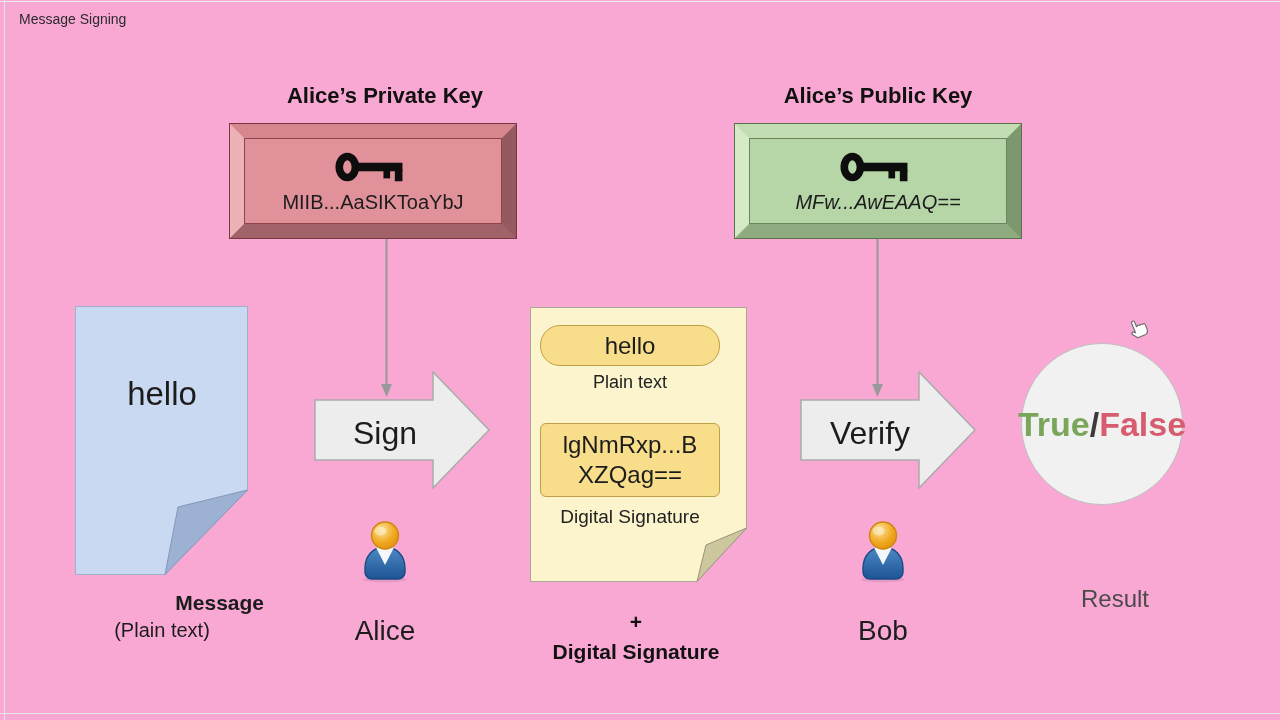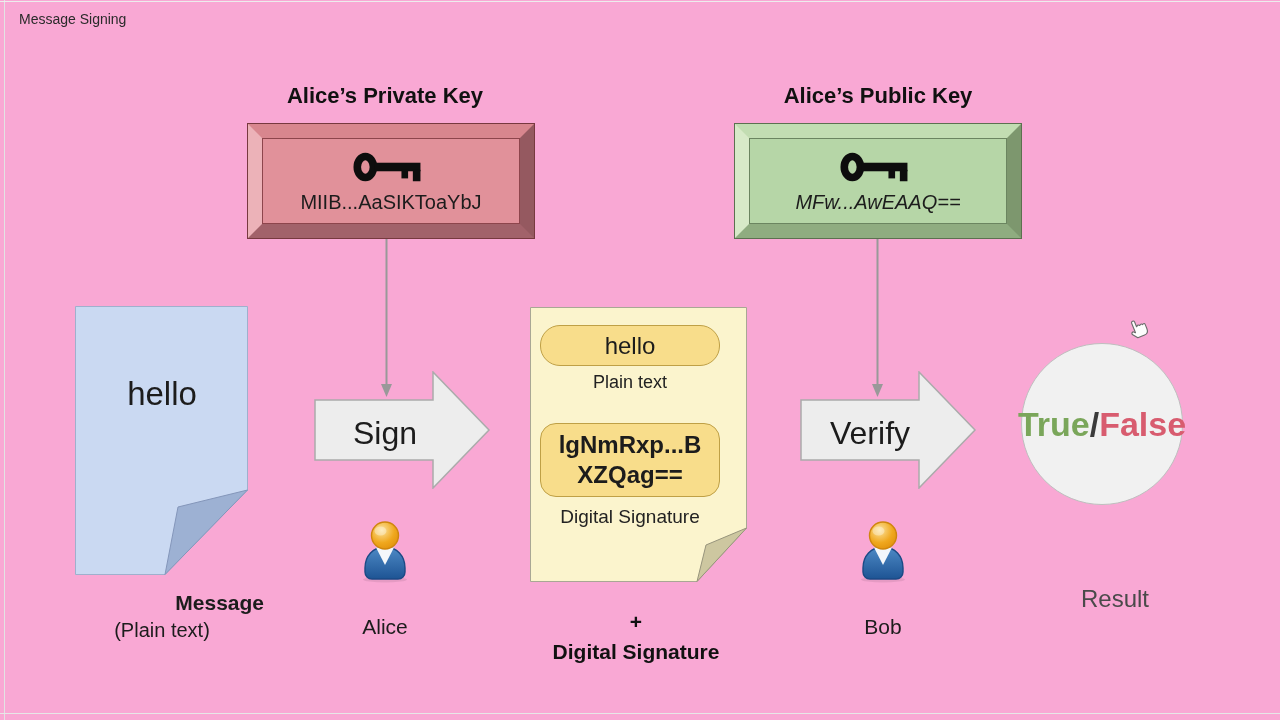--- a/index.html
+++ b/index.html
@@ -18,21 +18,21 @@
   .page-title{left:19px;top:11px;font-size:14px;color:#2b2b2b;}
 
   .key-heading{width:286px;text-align:center;font-weight:bold;font-size:22px;color:#111;}
 
   .key-box{
     width:286px;height:114px;box-sizing:border-box;
     border-style:solid;border-width:14px;
     display:flex;flex-direction:column;align-items:center;justify-content:center;
   }
   .key-box.pink{
-    left:248px;top:124px;
+    left:230px;top:124px;
     background:#e1919a;
     border-top-color:#d8868e;border-left-color:#ecb2b8;
     border-right-color:#955960;border-bottom-color:#a2626a;
     outline:1px solid #77393f;
     box-shadow:inset 0 0 0 1px #8d454c;
   }
   .key-box.green{
     left:735px;top:124px;
     background:#b6d6a7;
     border-top-color:#c2ddb2;border-left-color:#d7eac8;
@@ -46,29 +46,29 @@
   .connector{width:15px;height:160px;}
 
   .block-arrow{width:178px;height:118px;}
   .arrow-label{width:110px;text-align:center;font-size:32px;color:#1c1c1c;}
 
   .doc-text-hello{left:75px;top:375px;width:174px;text-align:center;font-size:33px;color:#1c1c1c;}
   .msg-label{left:60px;top:591px;width:204px;text-align:right;font-weight:bold;font-size:21px;}
   .msg-sublabel{left:60px;top:619px;width:204px;text-align:center;font-size:20px;}
 
   .person{width:56px;height:62px;}
-  .person-label{width:120px;text-align:center;font-size:21px;}
+  .person-label{width:120px;text-align:center;font-size:28px;}
 
   .pill{
     box-sizing:border-box;background:#f8dd8b;border:1px solid #bfa046;
     display:flex;flex-direction:column;align-items:center;justify-content:center;
     text-align:center;color:#1c1c1c;
   }
   .pill-1{left:540px;top:325px;width:180px;height:41px;border-radius:20px;font-size:24px;}
-  .pill-2{left:540px;top:423px;width:180px;height:74px;border-radius:16px;font-size:24px;line-height:30px;font-weight:bold;}
+  .pill-2{left:540px;top:423px;width:180px;height:74px;border-radius:6px;font-size:24px;line-height:30px;}
   .pill-caption{width:200px;text-align:center;font-size:18px;color:#222;}
 
   .signed-caption{left:510px;top:607px;width:252px;text-align:center;font-weight:bold;font-size:21px;line-height:30px;color:#111;}
 
   .result-circle{
     left:1021px;top:343px;width:162px;height:162px;border-radius:50%;
     background:#f1f1f1;border:1px solid #bfbfbf;box-sizing:border-box;
     display:flex;align-items:center;justify-content:center;
     font-weight:bold;font-size:34px;white-space:nowrap;
   }

